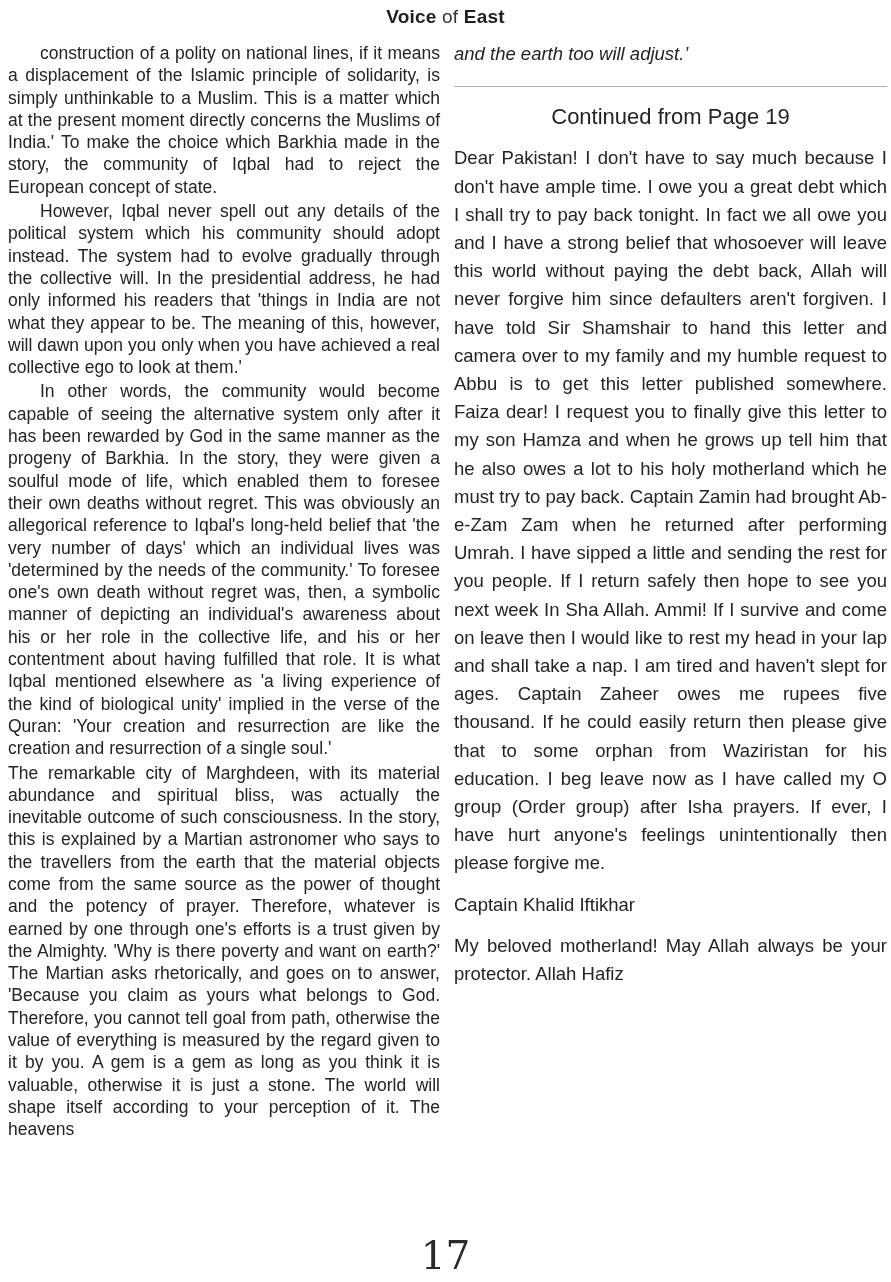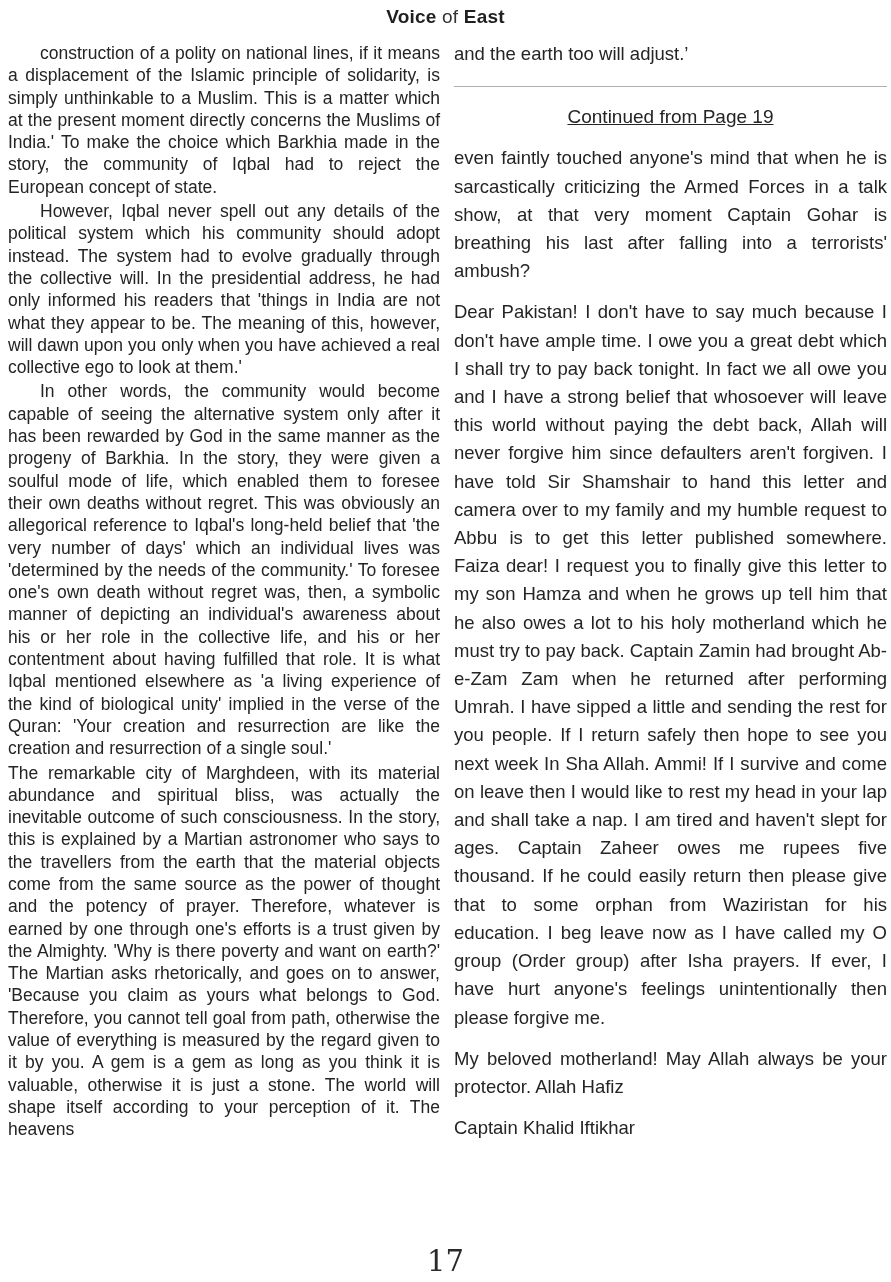--- a/index.html
+++ b/index.html
@@ -37,42 +37,41 @@
   .col-left p { text-indent: 32px; margin: 2px; }
   .col-left p.no-indent { text-indent: 0; }
   .col-right {
     width: 434px;
     font-size: 18.5px;
     line-height: 28.2px;
     text-align: justify;
     color: #242424;
   }
   .col-right p { margin: 0 0 13px 0; }
-  .col-right .intro { margin-bottom: 2px; }
+  .col-right .intro { margin-bottom: 2px; font-style: italic; }
   .note-bold { font-weight: 700; }
   .section-rule {
     border: none;
     border-top: 1.5px solid #b0b0b0;
     margin: 18px 0 16px 0;
   }
   .continued-heading {
     text-align: center;
-    font-size: 19px;
+    font-size: 22px;
     margin-bottom: 14px;
     text-indent: 0;
-    text-decoration: underline;
   }
   .page-number {
     position: absolute;
     left: 0;
     right: 0;
     bottom: 4px;
     text-align: center;
     font-family: "DejaVu Serif", "Liberation Serif", serif;
-    font-size: 29px;
+    font-size: 39px;
     color: #2a2a2a;
   }
 </style>
 </head>
 <body>
 
 <div class="page">
 
   <div class="masthead">
     <span class="bold">Voice</span>
@@ -90,23 +89,22 @@
     </div>
 
     <div class="col-right">
       <p class="intro">and the earth too will adjust.’</p>
 
 
       <hr class="section-rule">
 
       <p class="continued-heading">Continued from Page 19</p>
 
-      <p>even faintly touched anyone's mind that when he is sarcastically criticizing the Armed Forces in a talk show, at that very moment Captain Gohar is breathing his last after falling into a terrorists' ambush?</p>
       <p>Dear Pakistan! I don't have to say much because I don't have ample time. I owe you a great debt which I shall try to pay back tonight. In fact we all owe you and I have a strong belief that whosoever will leave this world without paying the debt back, Allah will never forgive him since defaulters aren't forgiven. I have told Sir Shamshair to hand this letter and camera over to my family and my humble request to Abbu is to get this letter published somewhere. Faiza dear! I request you to finally give this letter to my son Hamza and when he grows up tell him that he also owes a lot to his holy motherland which he must try to pay back. Captain Zamin had brought Ab-e-Zam Zam when he returned after performing Umrah. I have sipped a little and sending the rest for you people. If I return safely then hope to see you next week In Sha Allah. Ammi! If I survive and come on leave then I would like to rest my head in your lap and shall take a nap. I am tired and haven't slept for ages. Captain Zaheer owes me rupees five thousand. If he could easily return then please give that to some orphan from Waziristan for his education. I beg leave now as I have called my O group (Order group) after Isha prayers. If ever, I have hurt anyone's feelings unintentionally then please forgive me.</p>
+      <p>Captain Khalid Iftikhar</p>
       <p>My beloved motherland! May Allah always be your protector. Allah Hafiz</p>
-      <p>Captain Khalid Iftikhar</p>
     </div>
 
   </div>
 
   <div class="page-number">17</div>
 
 </div>
 
 </body></html>

